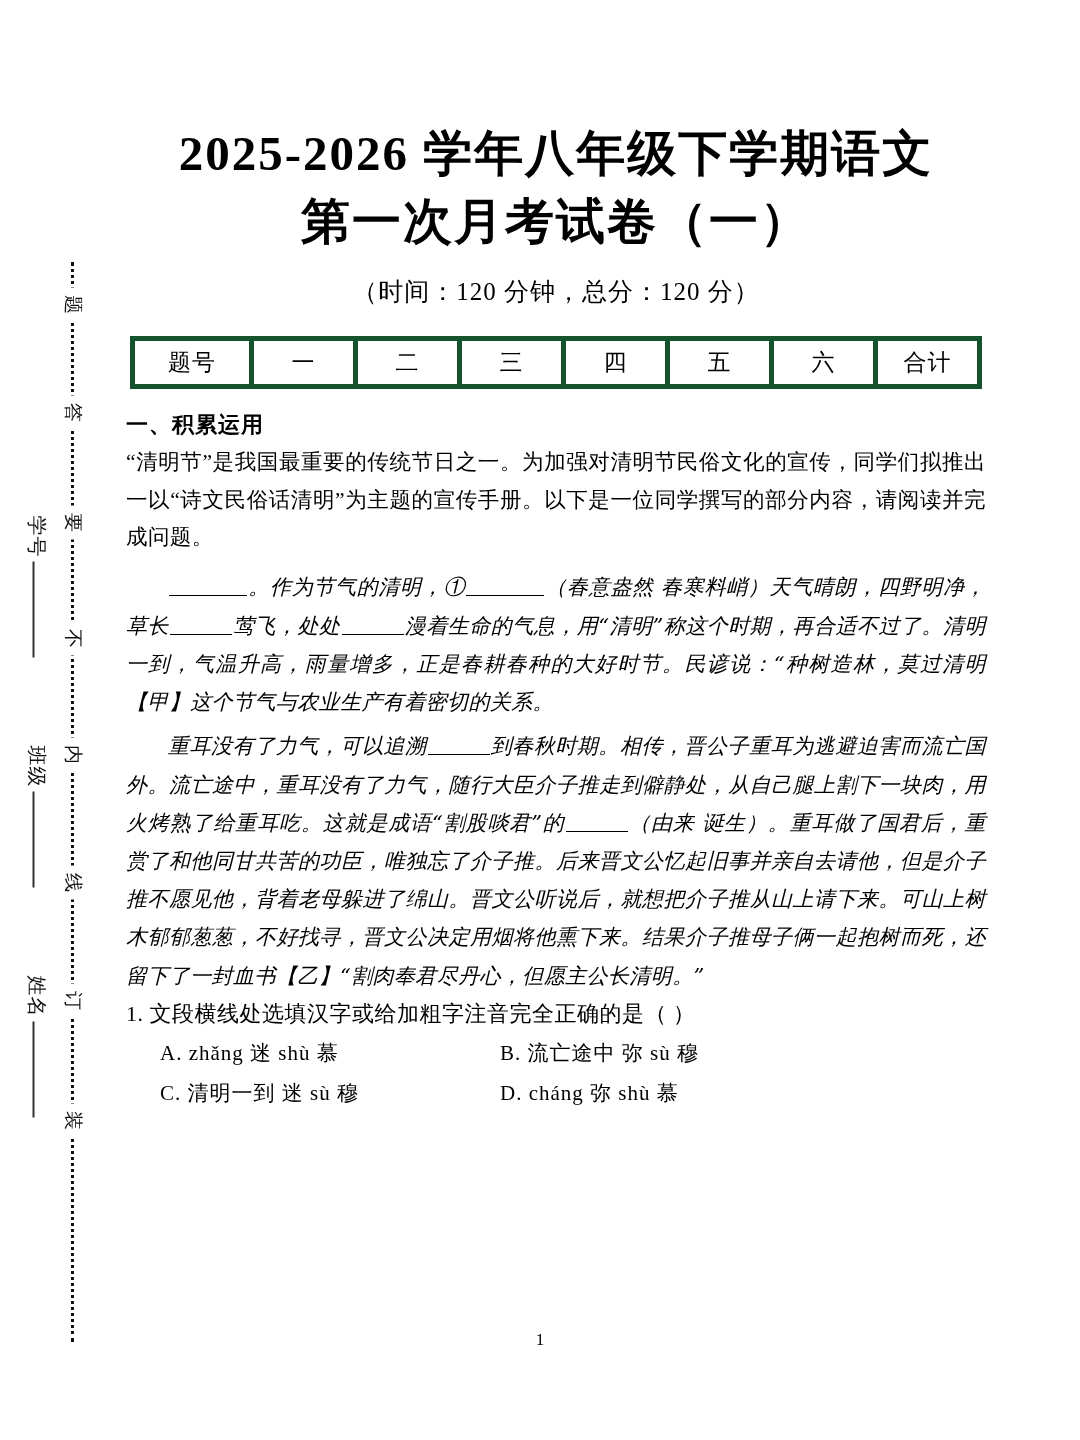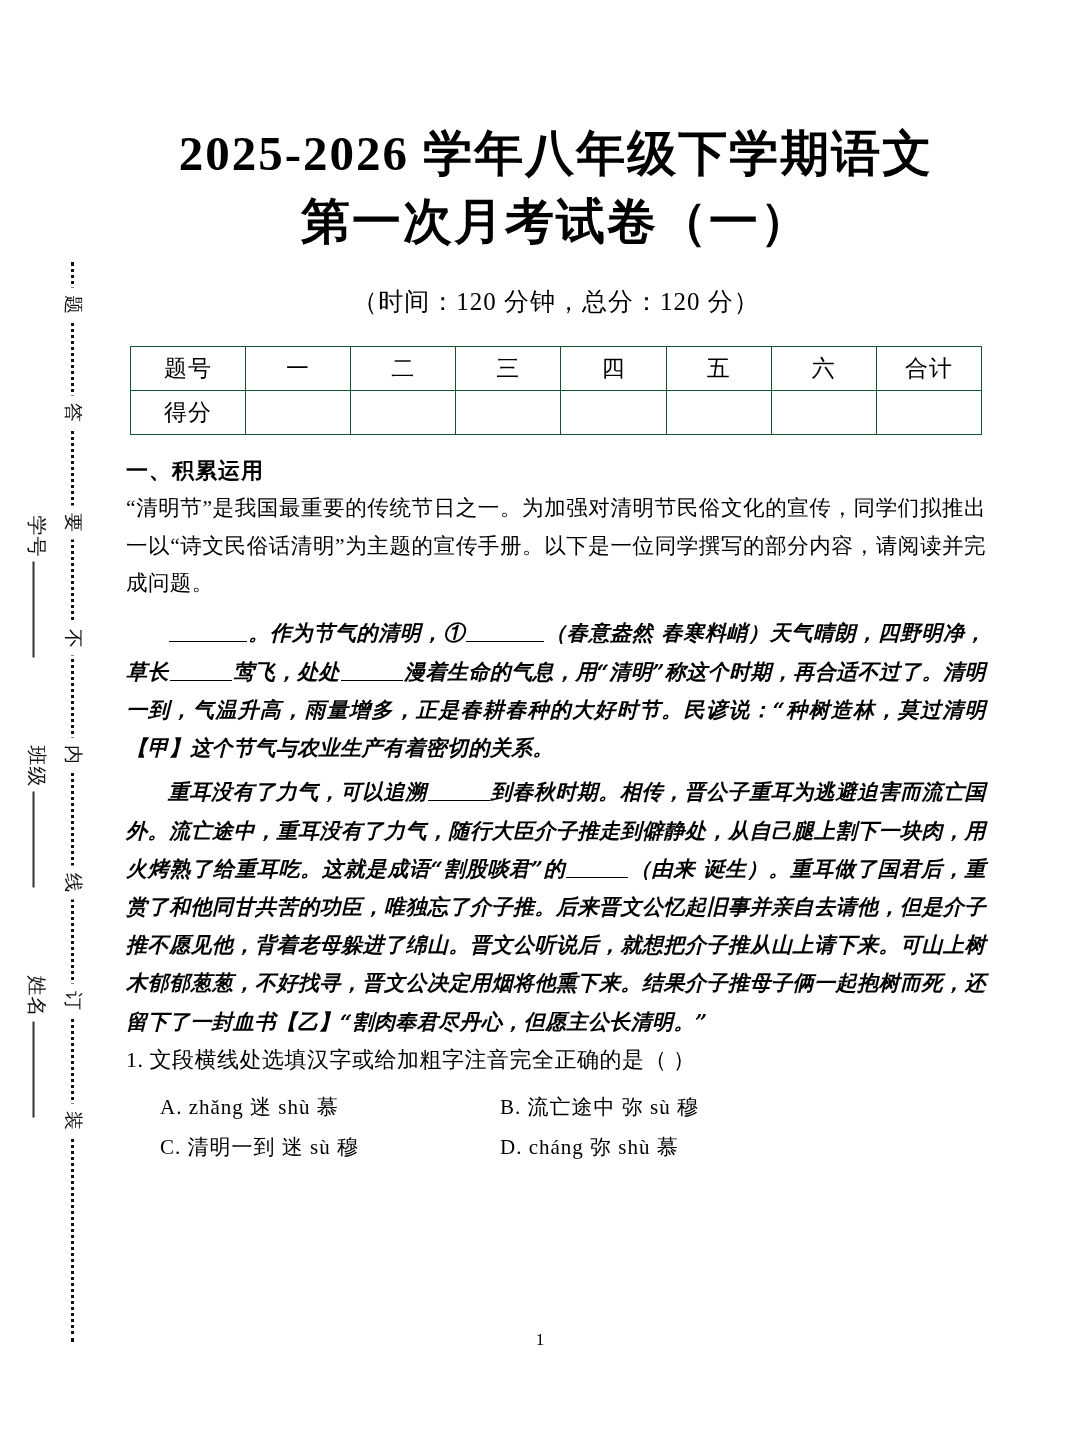--- a/index.html
+++ b/index.html
@@ -83,33 +83,33 @@
     letter-spacing: 2px;
     margin: 0;
   }
   #title-line1 { padding-top: 120px; }
   #title-line2 { }
 
   .subtitle {
     text-align: center;
     font-size: 25px;
     letter-spacing: 1px;
-    margin-top: 30px;
+    margin-top: 20px;
   }
 
   
   table.score-table {
     border-collapse: collapse;
     margin-top: 28px;
     margin-left: 4px;
     width: 852px;
     table-layout: fixed;
   }
   table.score-table td {
-    border: 1px solid #14532d;
+    border: 5px solid #14532d;
     height: 41px;
     text-align: center;
     vertical-align: middle;
     font-size: 23px;
     letter-spacing: 1px;
   }
   table.score-table td.head-col { width: 112px; }
 
   
   .sec-head {
@@ -125,41 +125,40 @@
     text-align: justify;
     text-justify: inter-ideograph;
     letter-spacing: 0.4px;
     margin: 0;
   }
   .para.kai {
     font-family: "DejaVu Serif", "Liberation Serif", serif;
     font-style: italic;
     font-size: 21px;
     line-height: 1.82;
-    font-weight: bold;
   }
   .para.indent { text-indent: 2em; }
 
   .blank-rule {
     display: inline-block;
     width: 78px;
     border-bottom: 1.6px solid #000;
     vertical-align: -2px;
     margin: 0 1px;
   }
   .blank-rule.short { width: 62px; }
 
   
   .question {
     font-size: 22px;
     margin-top: 4px;
     letter-spacing: 0.5px;
   }
   .options {
-    margin-top: 18px;
+    margin-top: 10px;
     margin-left: 34px;
   }
   .opt-row {
     display: flex;
     font-size: 21px;
     margin-bottom: 12px;
     letter-spacing: 1px;
   }
   .opt-cell { width: 340px; }
 
@@ -209,30 +208,20 @@
         <tr>
       <td class="head-col">题号</td>
       <td>一</td>
       <td>二</td>
       <td>三</td>
       <td>四</td>
       <td>五</td>
       <td>六</td>
       <td>合计</td>
     </tr>
-    <tr>
-      <td class="head-col">得分</td>
-      <td></td>
-      <td></td>
-      <td></td>
-      <td></td>
-      <td></td>
-      <td></td>
-      <td></td>
-    </tr>
   </tbody>
     </table>
 
   <div class="sec-head">一、积累运用</div>
 
   <p class="para" style="margin-top:4px">“清明节”是我国最重要的传统节日之一。为加强对清明节民俗文化的宣传，同学们拟推出一以“诗文民俗话清明”为主题的宣传手册。以下是一位同学撰写的部分内容，请阅读并完成问题。</p>
 
   <p class="para kai indent" style="margin-top:12px">
     <span class="blank-rule"></span><span>。作为节气的清明，①</span><span class="blank-rule"></span><span>（春意盎然  春寒料峭）天气晴朗，四野明净，草长</span><span class="blank-rule short"></span><span>莺飞，处处</span><span class="blank-rule short"></span><span>漫着生命的气息，用“清明”称这个时期，再合适不过了。清明一到，气温升高，雨量增多，正是春耕春种的大好时节。民谚说：“种树造林，莫过清明【甲】这个节气与农业生产有着密切的关系。</span>
   </p>

